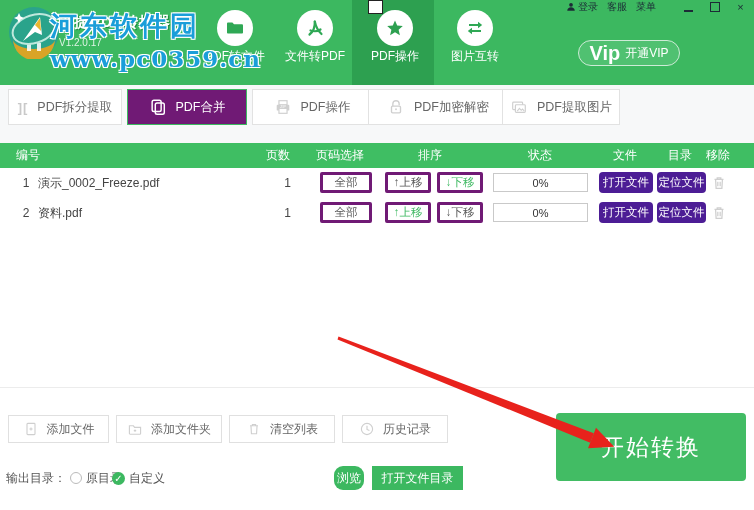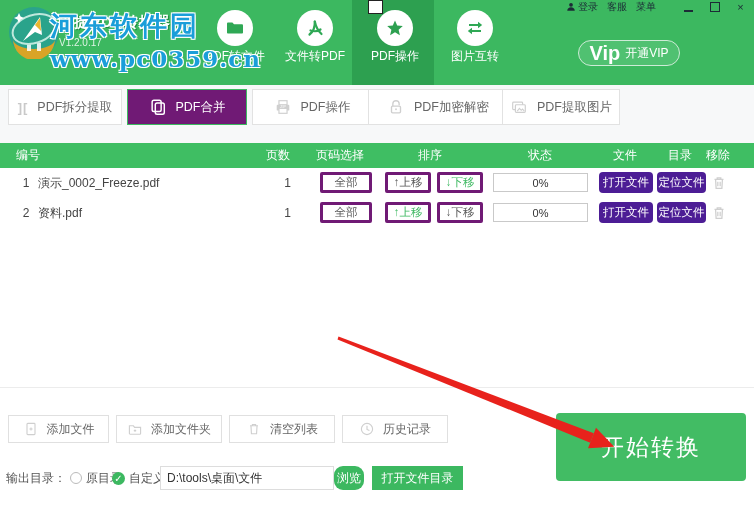--- a/index.html
+++ b/index.html
@@ -298,21 +298,20 @@
   <div class="output-row">
     <div class="out-label">输出目录：</div>
     <div class="radio-item" style="left:70px">
       <span class="radio-circle"></span>
       <span>原目录</span>
     </div>
     <div class="radio-item" style="left:112px">
       <span class="radio-checked">✓</span>
       <span>自定义</span>
     </div>
-    <input class="path-input" type="text" value="D:\tools\桌面\文件" style="">
     <div class="btn-browse">浏览</div>
     <div class="btn-opendir">打开文件目录</div>
   </div>
 
   <div class="convert-btn">开始转换</div>
 
   <svg class="arrow-overlay" width="754" height="510" viewBox="0 0 754 510">
     <polygon points="338.5,336.6 337.5,339.4 590.2,442.7 593.8,433.3" fill="#e8221c"></polygon>
     <polygon points="588,448.2 596,427.8 614.3,446.8" fill="#e8221c"></polygon>
   </svg>

